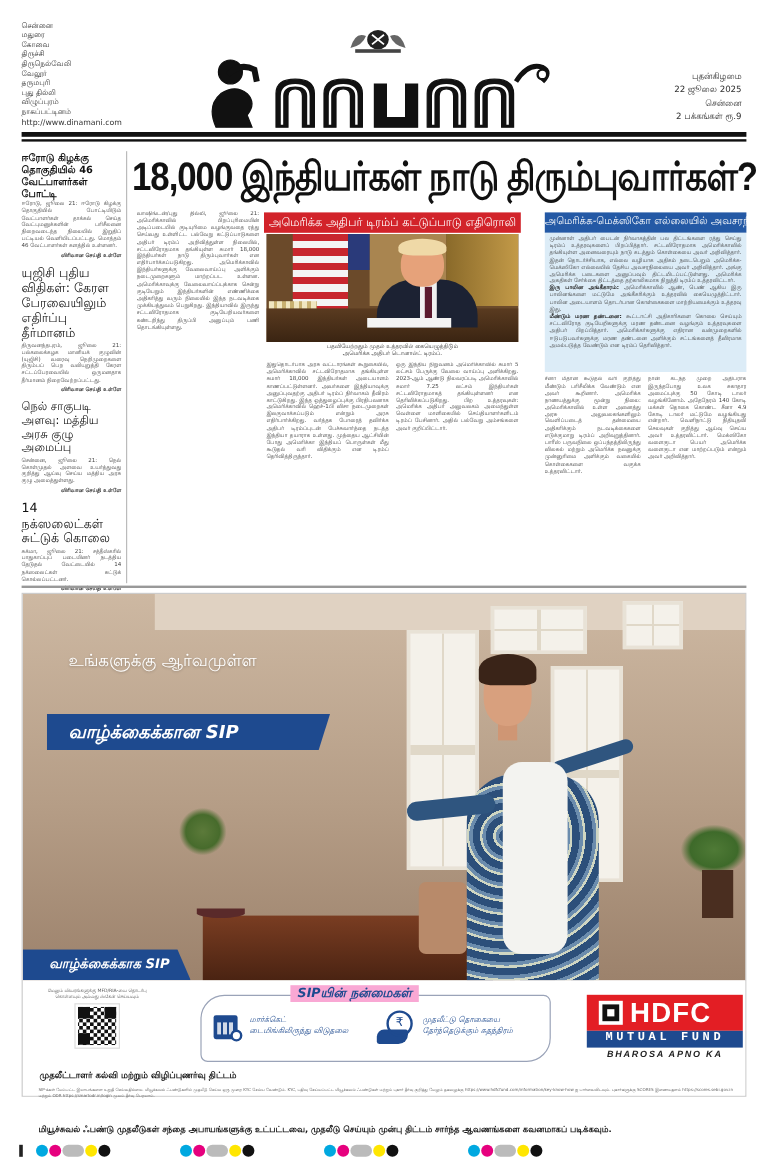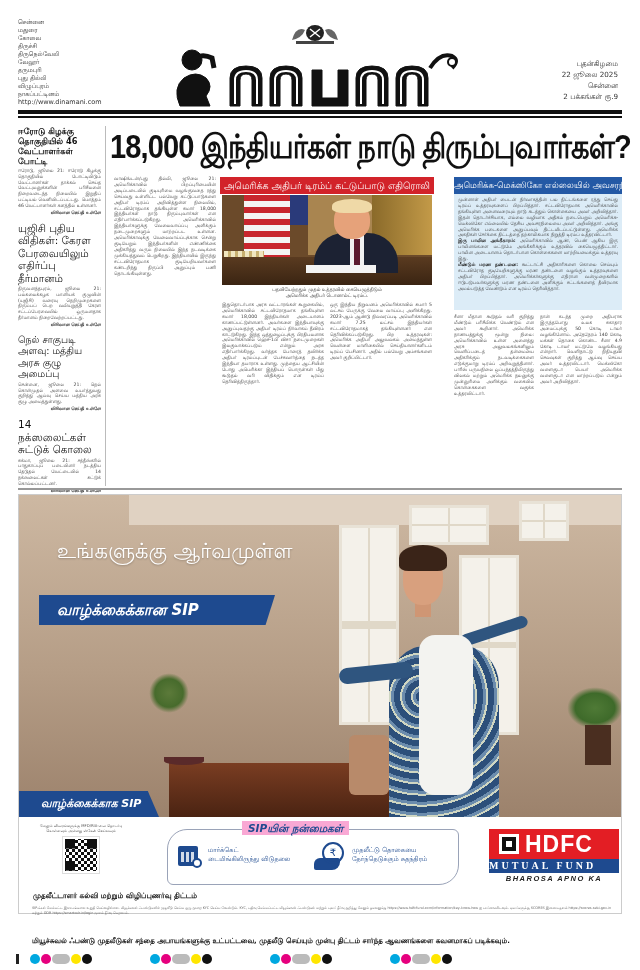--- a/index.html
+++ b/index.html
@@ -75,48 +75,48 @@
   .ad-plant-left { position: absolute; left: 130px; top: 178px; width: 40px; height: 40px; background: radial-gradient(ellipse at center,#5c7a3a 0%,#476b2c 50%,transparent 70%); }
 
   .woman-dress { position: absolute; left: 370px; top: 150px; width: 110px; height: 172px; background: repeating-radial-gradient(circle at 30% 30%, #2c4f7a 0 6px, #6b8cad 6px 9px, #cfd6c2 9px 11px); border-radius: 40px 40px 0 0; }
   .woman-arm-l { position: absolute; left: 320px; top: 170px; width: 74px; height: 16px; background: #2f557f; border-radius: 8px; transform: rotate(-6deg); }
   .woman-arm-r { position: absolute; left: 440px; top: 130px; width: 70px; height: 12px; background: #2f557f; border-radius: 8px; transform: rotate(-18deg); }
   .woman-dupatta { position: absolute; left: 400px; top: 140px; width: 54px; height: 160px; background: #f3f3f0; border-radius: 16px; }
   .woman-face { position: absolute; left: 384px; top: 58px; width: 40px; height: 52px; background: #d8a07e; border-radius: 45%; }
   .woman-hair { position: absolute; left: 380px; top: 50px; width: 48px; height: 26px; background: #3a2418; border-radius: 50% 50% 20% 20%; }
   .woman-neck { position: absolute; left: 396px; top: 104px; width: 16px; height: 18px; background: #cf9674; }
 
-  .ad-headline { position: absolute; left: 38px; top: 44px; font-size: 21px; line-height: 24px; color: #fff; text-shadow: 0 1px 2px rgba(0,0,0,0.25); white-space: nowrap; }
+  .ad-headline { position: absolute; left: 38px; top: 44px; font-size: 14px; line-height: 24px; color: #fff; text-shadow: 0 1px 2px rgba(0,0,0,0.25); white-space: nowrap; }
   .ad-sip-tag { position: absolute; left: 20px; top: 100px; width: 236px; height: 30px; background: #1e4a8f; clip-path: polygon(0 0,100% 0,96% 100%,0 100%); color: #fff; font-weight: bold; font-style: italic; font-size: 15px; line-height: 30px; padding-left: 18px; white-space: nowrap; }
   .ad-sip-tag2 { position: absolute; left: 0; top: 296px; width: 140px; height: 26px; background: #1e4a8f; clip-path: polygon(0 0,92% 0,100% 100%,0 100%); color: #fff; font-weight: bold; font-style: italic; font-size: 11px; line-height: 26px; padding-left: 22px; white-space: nowrap; }
 
   .ad-bottom { position: absolute; left: 0; top: 322px; width: 604px; height: 98px; background: #fff; }
   .qr-note { position: absolute; left: 14px; top: 6px; width: 96px; font-size: 3.8px; line-height: 5px; color: #555; text-align: center; }
   .qr { position: absolute; left: 44px; top: 20px; width: 36px; height: 36px; background:
       linear-gradient(90deg,#111 0 30%,transparent 30% 70%,#111 70%) top/100% 30% no-repeat,
       linear-gradient(90deg,#111 0 30%,transparent 30%) bottom/100% 30% no-repeat,
       repeating-conic-gradient(#111 0 25%, #fff 0 50%) center/6px 6px; border: 2px solid #fff; outline: 1px solid #ddd; }
 
   .benefits { position: absolute; left: 148px; top: 12px; width: 292px; height: 56px; border: 1px solid #9aa3b8; border-radius: 20px 6px 20px 6px; }
   .benefits-title { position: absolute; left: 74px; top: -9px; background: #f9a8d4; padding: 0 6px; color: #1e4a8f; font-weight: bold; font-size: 10.5px; line-height: 14px; font-style: italic; white-space: nowrap; }
-  .benefit { position: absolute; top: 16px; font-size: 6.5px; line-height: 9px; color: #1e4a8f; white-space: nowrap; }
+  .benefit { position: absolute; top: 16px; font-size: 6.5px; line-height: 9px; color: #1e4a8f; white-space: nowrap; font-style: italic; }
   .benefit-1 { left: 40px; }
   .benefit-2 { left: 184px; }
   .cal-icon { position: absolute; left: 10px; top: 16px; width: 20px; height: 20px; background: #1e4a8f; border-radius: 2px; }
   .cal-icon::before { content: ""; position: absolute; left: 3px; top: 6px; width: 14px; height: 10px; background: repeating-linear-gradient(90deg,#fff 0 3px,transparent 3px 5px); opacity: 0.8; }
   .clock-icon { position: absolute; left: 24px; top: 28px; width: 10px; height: 10px; border-radius: 50%; background: #fff; border: 2px solid #1e4a8f; }
   .rupee-icon { position: absolute; left: 154px; top: 12px; width: 22px; height: 22px; border-radius: 50%; border: 2px solid #1e4a8f; color: #1e4a8f; font-size: 10px; line-height: 18px; text-align: center; }
   .hand-icon { position: absolute; left: 146px; top: 28px; width: 26px; height: 12px; background: #1e4a8f; border-radius: 6px 2px 8px 2px; }
 
   .hdfc { position: absolute; left: 470px; top: 12px; width: 130px; height: 56px; }
   .hdfc-top { position: absolute; left: 0; top: 0; width: 130px; height: 30px; background: #e31e24; color: #fff; font-family: "Liberation Sans", sans-serif; font-weight: bold; font-size: 23px; line-height: 30px; padding-left: 36px; letter-spacing: 1px; }
   .hdfc-mark { position: absolute; left: 10px; top: 5px; width: 20px; height: 20px; background: #fff; }
   .hdfc-mark::before { content: ""; position: absolute; left: 3px; top: 3px; width: 14px; height: 14px; background: #111; }
   .hdfc-mark::after { content: ""; position: absolute; left: 7px; top: 7px; width: 6px; height: 6px; background: #fff; }
-  .hdfc-mid { position: absolute; left: 0; top: 30px; width: 130px; height: 14px; background: #1e4a8f; color: #fff; font-family: Liberation Serif, serif; font-weight: bold; font-size: 10px; line-height: 14px; letter-spacing: 3px; }
+  .hdfc-mid { position: absolute; left: 0; top: 30px; width: 130px; height: 14px; background: #1e4a8f; color: #fff; font-family: Liberation Mono, monospace; font-weight: bold; font-size: 10px; line-height: 14px; letter-spacing: 3px; text-align: center; }
   .hdfc-tag { position: absolute; left: 0; top: 45px; width: 130px; color: #222; font-family: "Liberation Sans", sans-serif; font-weight: bold; font-style: italic; font-size: 7.5px; line-height: 10px; letter-spacing: 1.5px; text-align: center; }
 
   .investor-title { position: absolute; left: 14px; top: 74px; font-size: 7.2px; line-height: 10px; font-weight: bold; color: #111; white-space: nowrap; }
 
   .risk-line { position: absolute; left: 32px; top: 936px; width: 590px; font-size: 7px; line-height: 10px; font-weight: bold; color: #111; white-space: nowrap; }
   .ad-disclaimer-block { position: absolute; left: 32px; top: 906px; width: 588px; font-size: 3.4px; line-height: 4.8px; color: #666; height: 30px; overflow: hidden; }
 
   .reg-marks { position: absolute; left: 0; top: 952px; width: 640px; height: 14px; }
   .reg-bar { position: absolute; left: 16px; top: 2px; width: 3px; height: 10px; background: #222; }
   .reg-group { position: absolute; top: 2px; height: 10px; display: flex; gap: 1px; }

